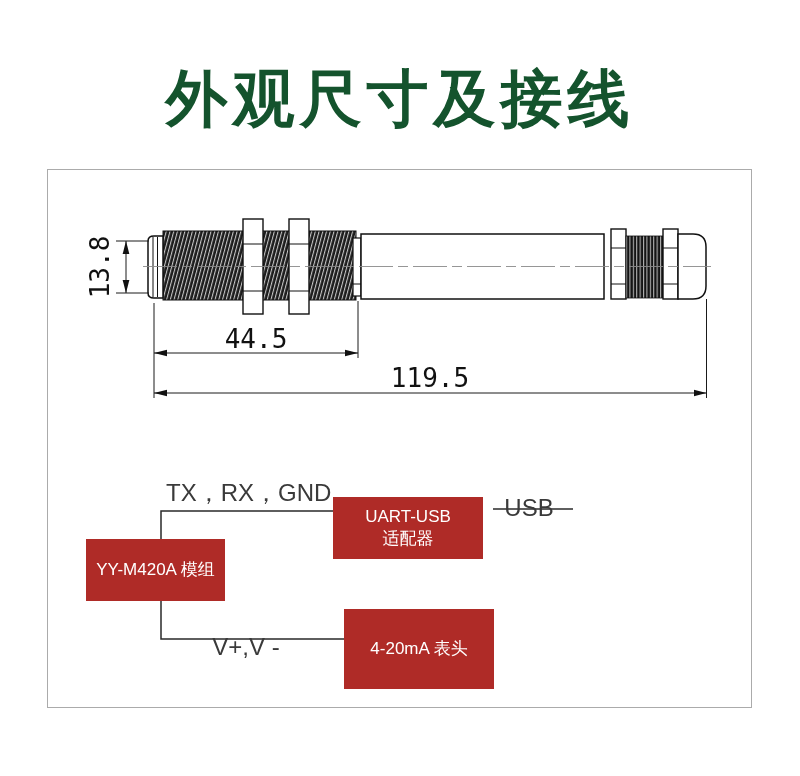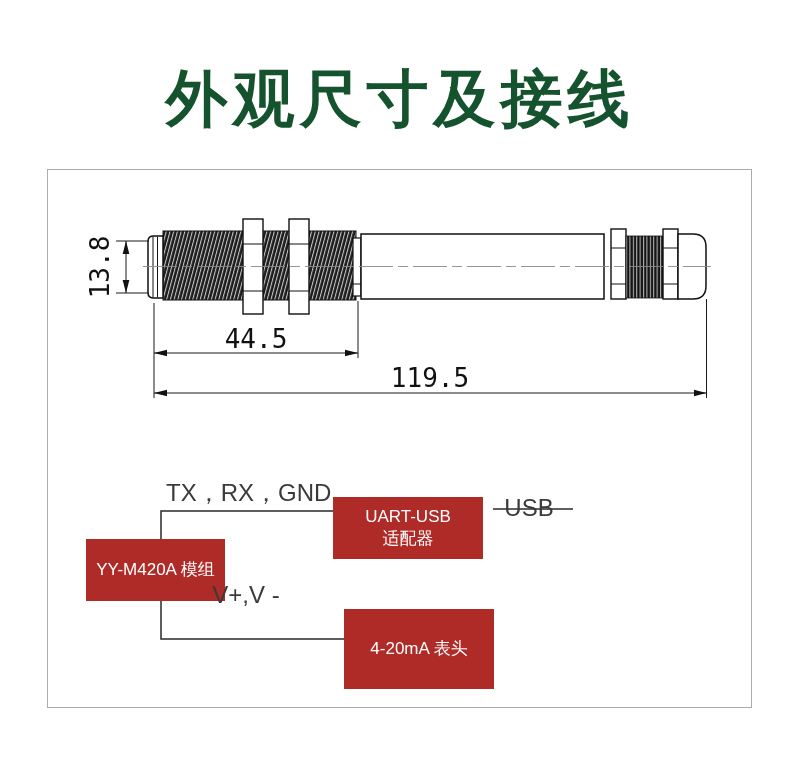--- a/index.html
+++ b/index.html
@@ -25,21 +25,21 @@
   .box-module{left:38px;top:369px;width:139px;height:62px;}
   .box-adapter{left:285px;top:307px;width:150px;height:62px;margin-top:20px;}
   .box-pc{left:525px;top:306px;width:151px;height:64px;}
   .box-meter{left:296px;top:439px;width:150px;height:80px;}
   .wire-label{
     position:absolute;color:#3a3a3a;font-size:24px;line-height:20px;
     text-align:center;white-space:nowrap;
   }
   .lbl-uart{left:118px;top:313px;width:160px;}
   .lbl-usb{left:446px;top:328px;width:70px;}
-  .lbl-power{left:138px;top:415px;width:120px;}
+  .lbl-power{left:138px;top:467px;width:120px;}
   .dim-text{
     font-family:"DejaVu Sans Mono",monospace;
     font-size:26px;fill:#111111;
   }
 </style>
 </head>
 <body>
 
 <h1 class="page-title">外观尺寸及接线</h1>
 

